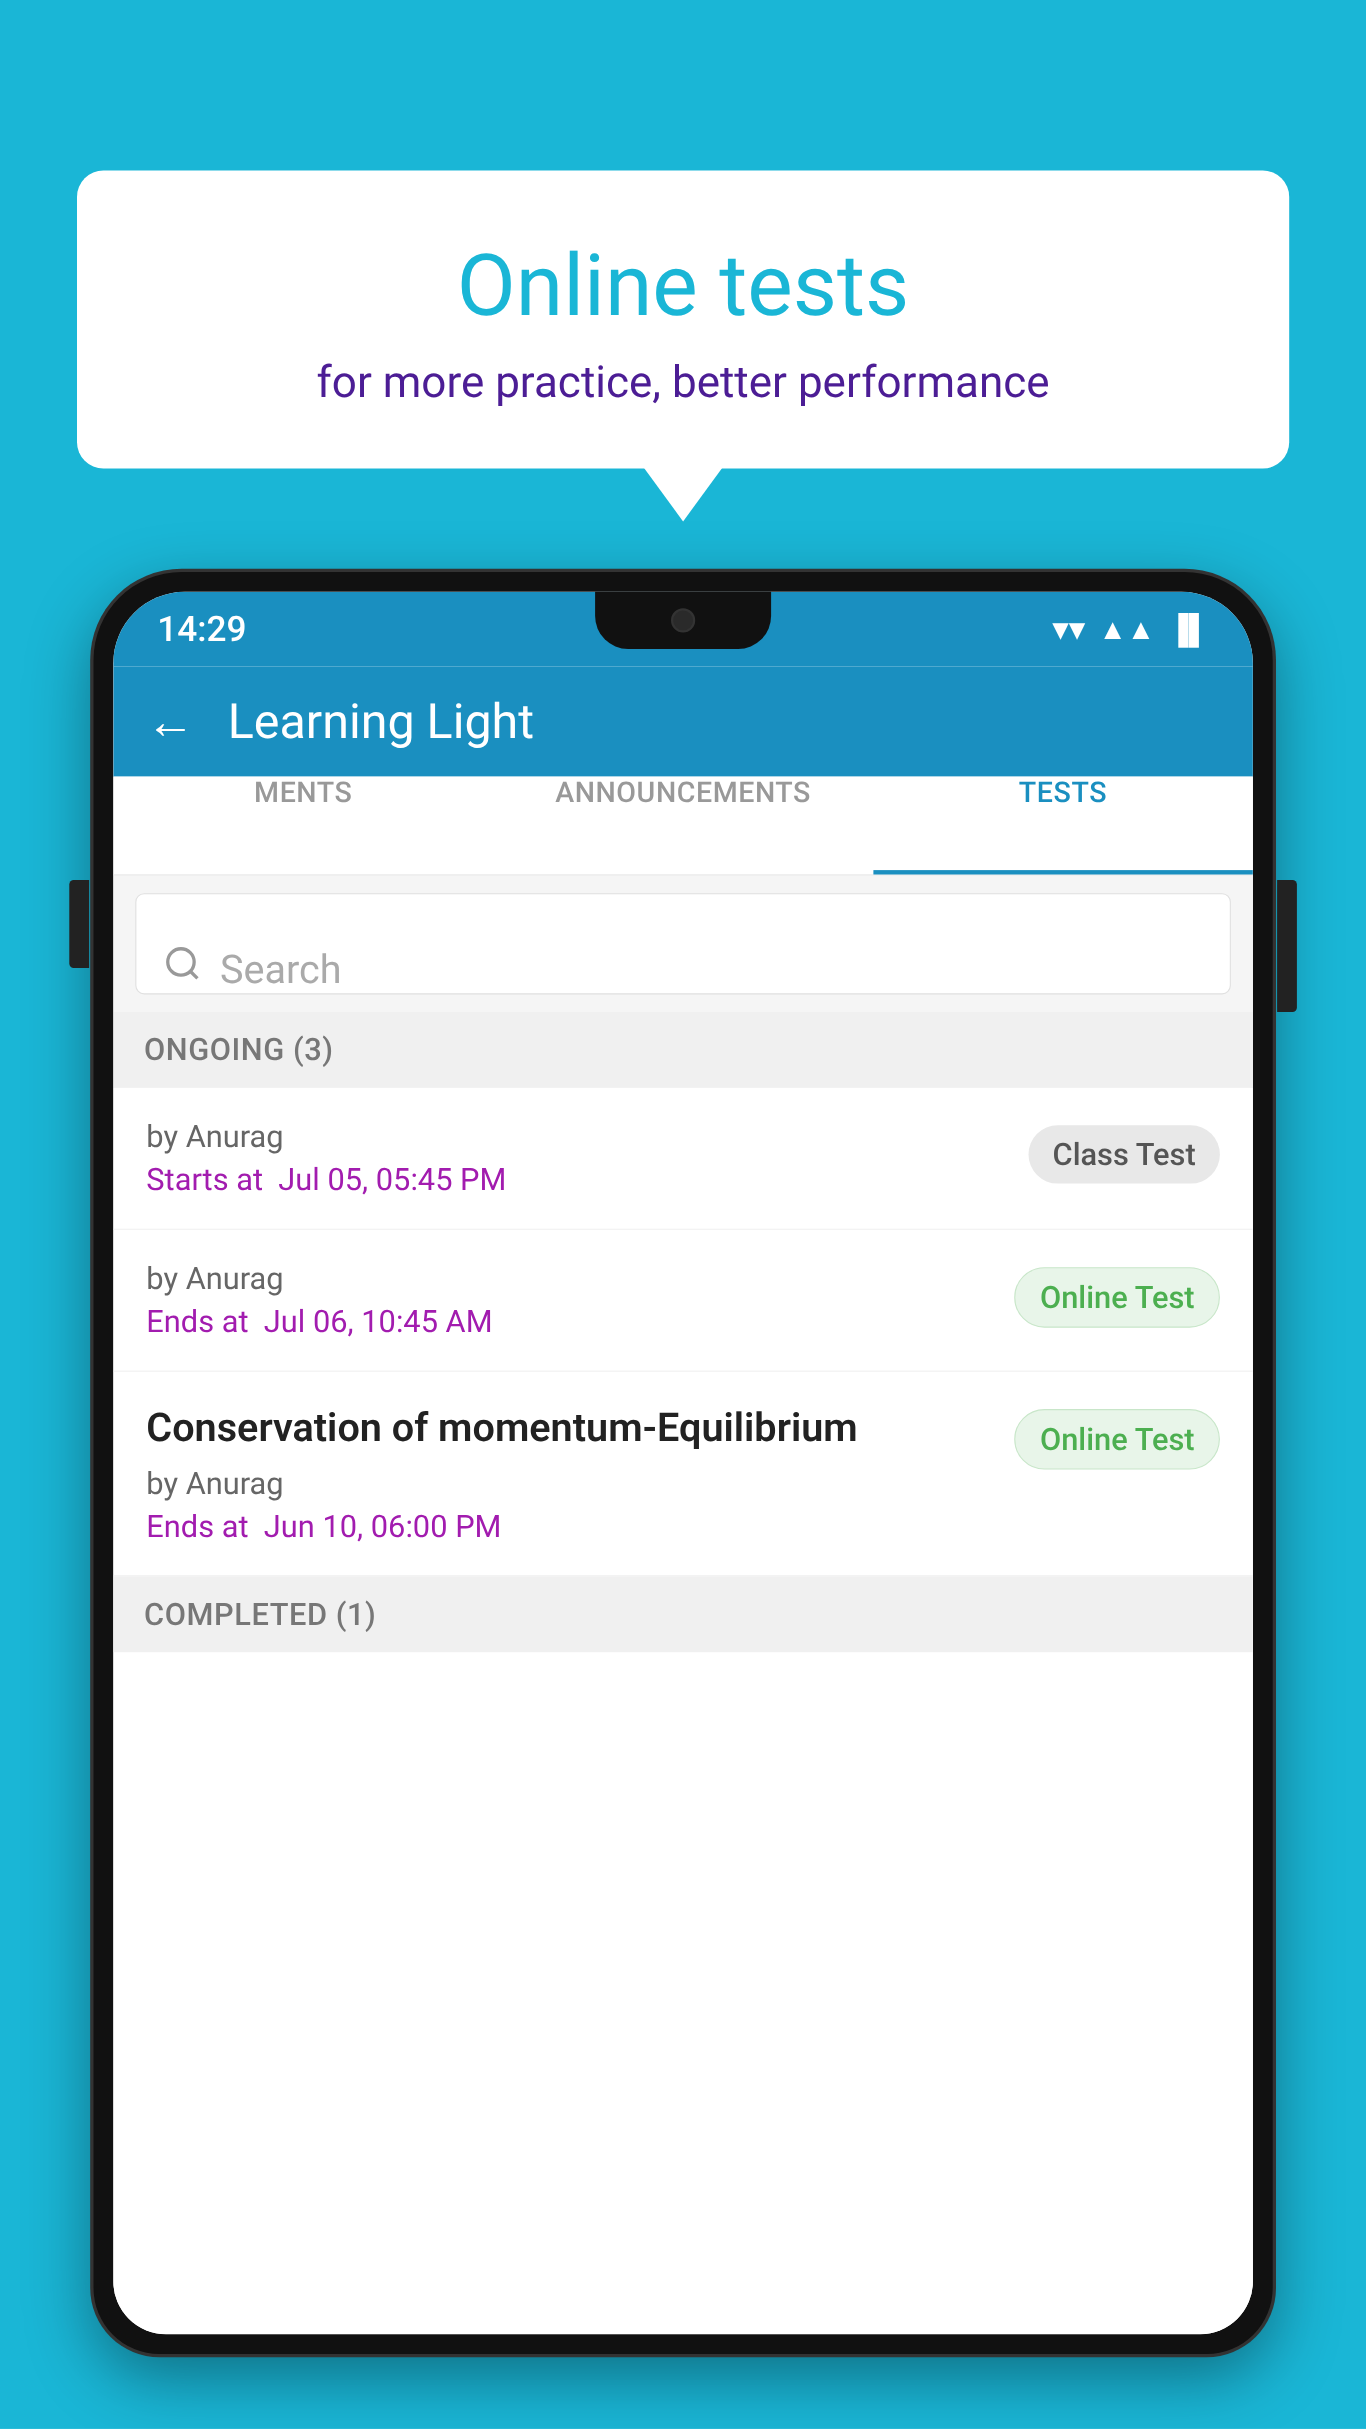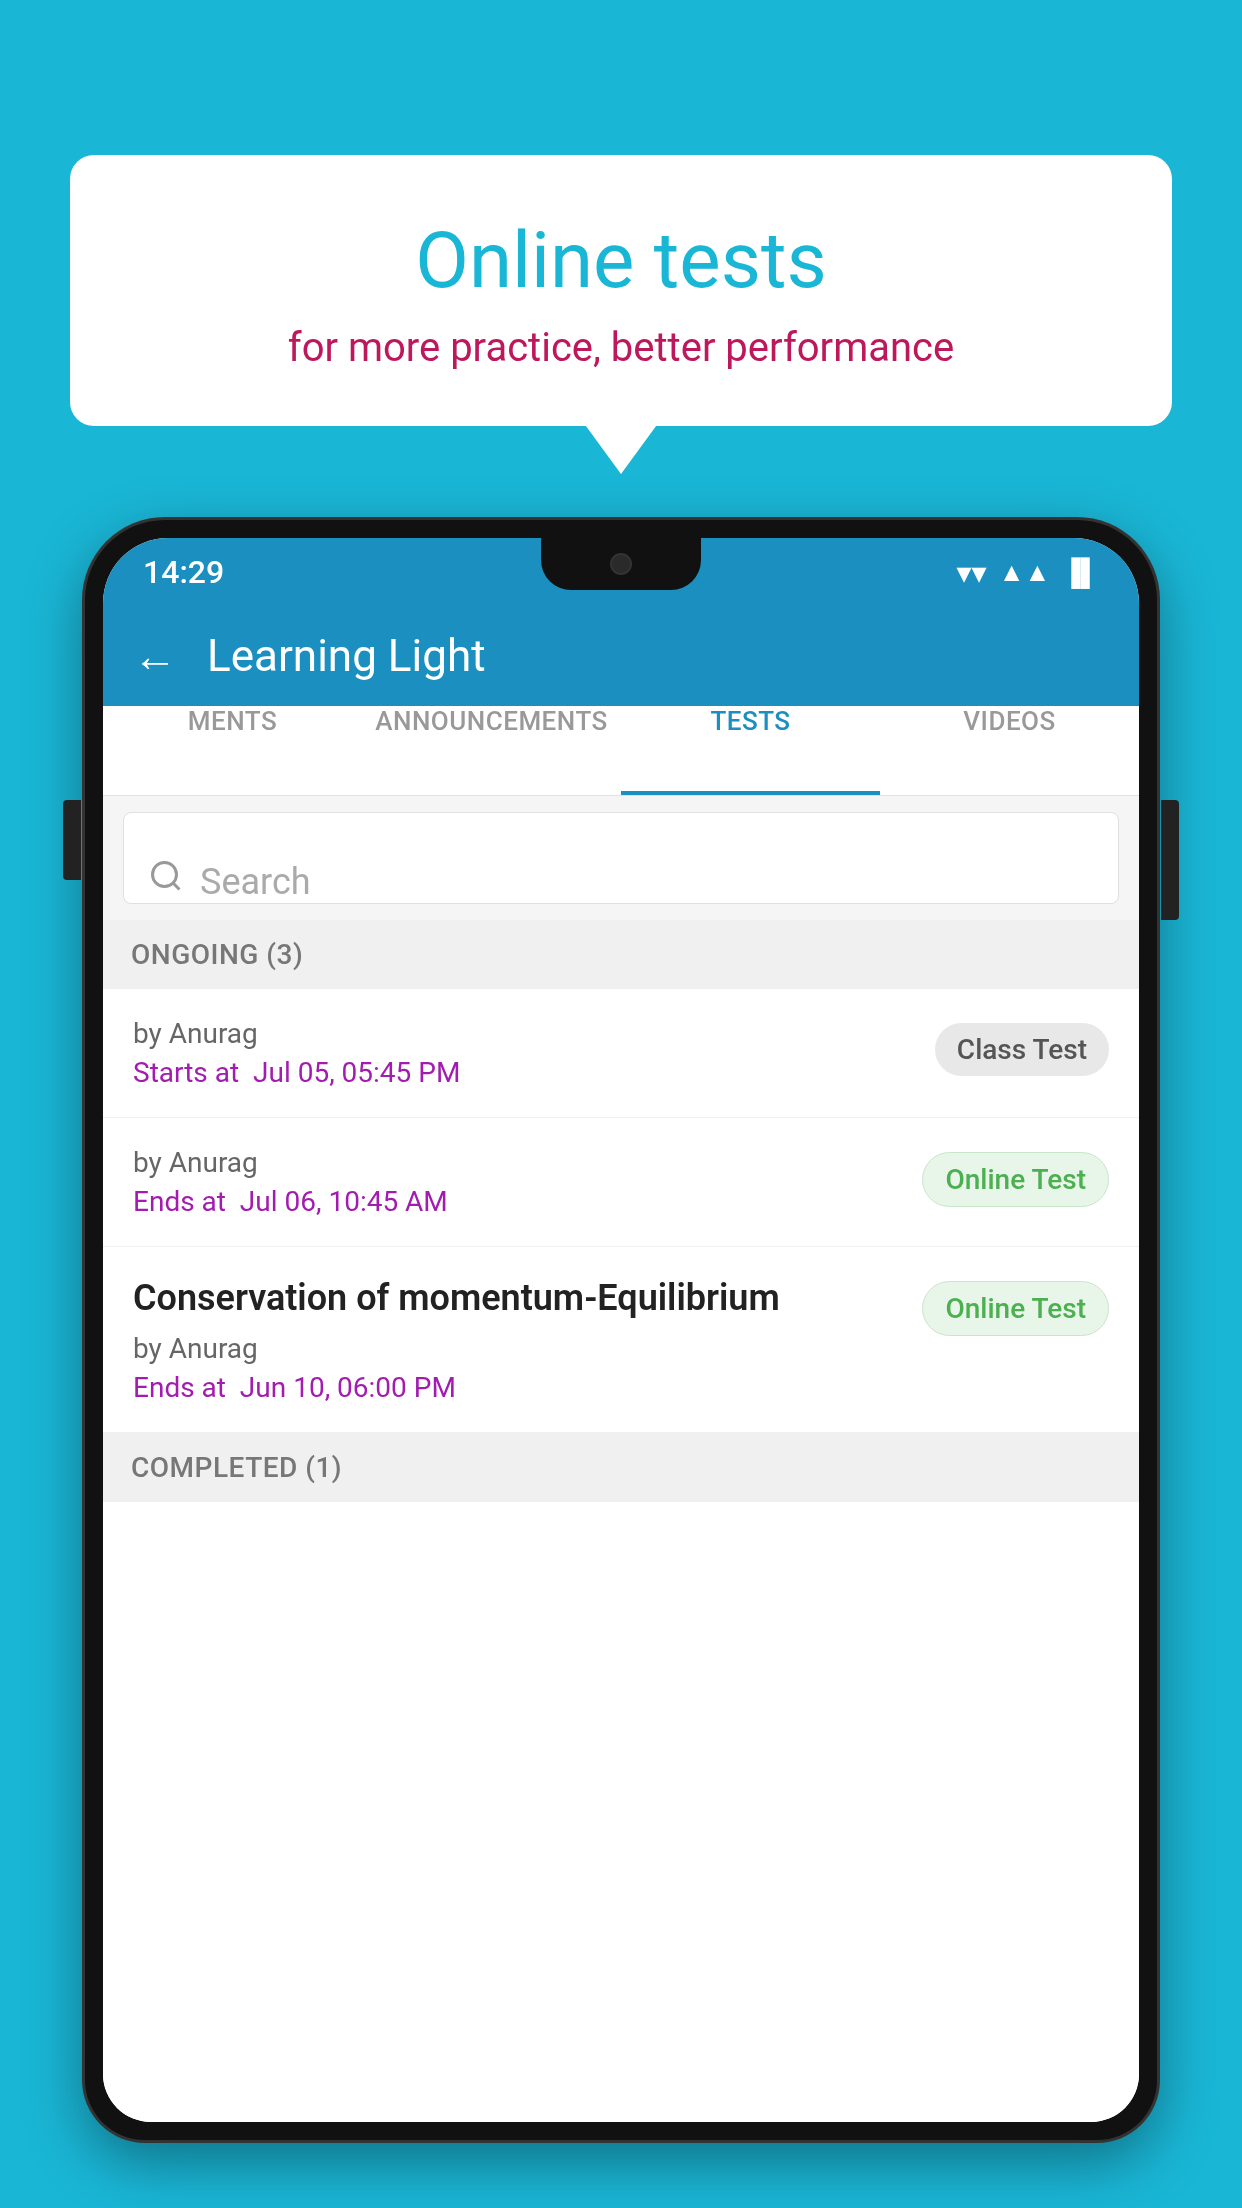--- a/index.html
+++ b/index.html
@@ -43,21 +43,21 @@
 
     .bubble-title {
       font-size: 78px;
       color: #1ab6d6;
       font-weight: 400;
       margin-bottom: 18px;
     }
 
     .bubble-subtitle {
       font-size: 40px;
-      color: #be185d;
+      color: #4c1d95;
       font-weight: 400;
     }
 
     
     .phone-frame {
       position: absolute;
       top: 520px;
       left: 85px;
       right: 85px;
       bottom: 0;
@@ -365,23 +365,20 @@
 
       <div class="tabs-container">
         <div class="tab">
           <span>MENTS</span>
         </div>
         <div class="tab">
           <span>ANNOUNCEMENTS</span>
         </div>
         <div class="tab active">
           <span>TESTS</span>
-        </div>
-        <div class="tab">
-          <span>VIDEOS</span>
         </div>
       </div>
 
       <div class="search-bar-container">
         <div class="search-bar">
           <span class="search-icon-svg">
             <svg width="36" height="36" viewBox="0 0 24 24" fill="none" stroke="#999" stroke-width="2">
               <circle cx="11" cy="11" r="8"></circle>
               <line x1="21" y1="21" x2="16.65" y2="16.65"></line>
             </svg>

